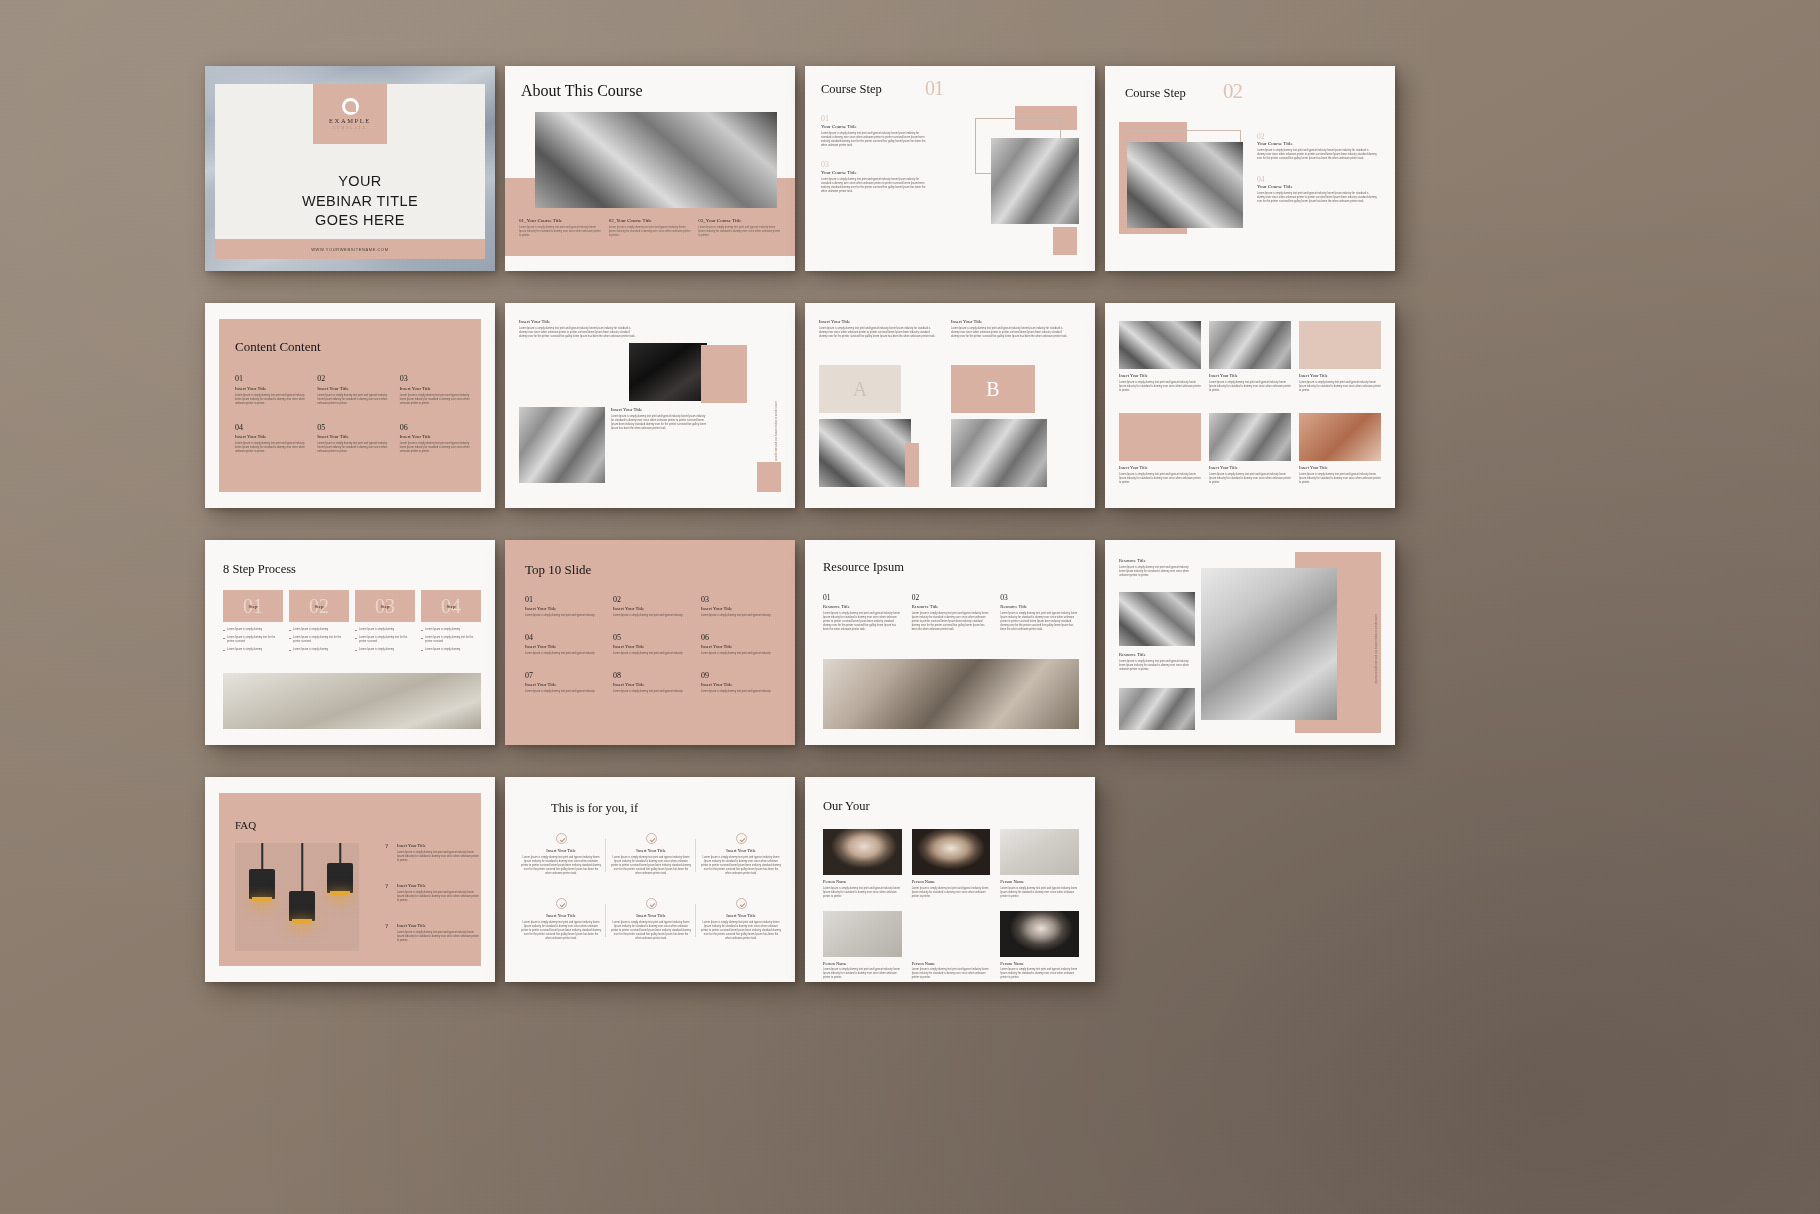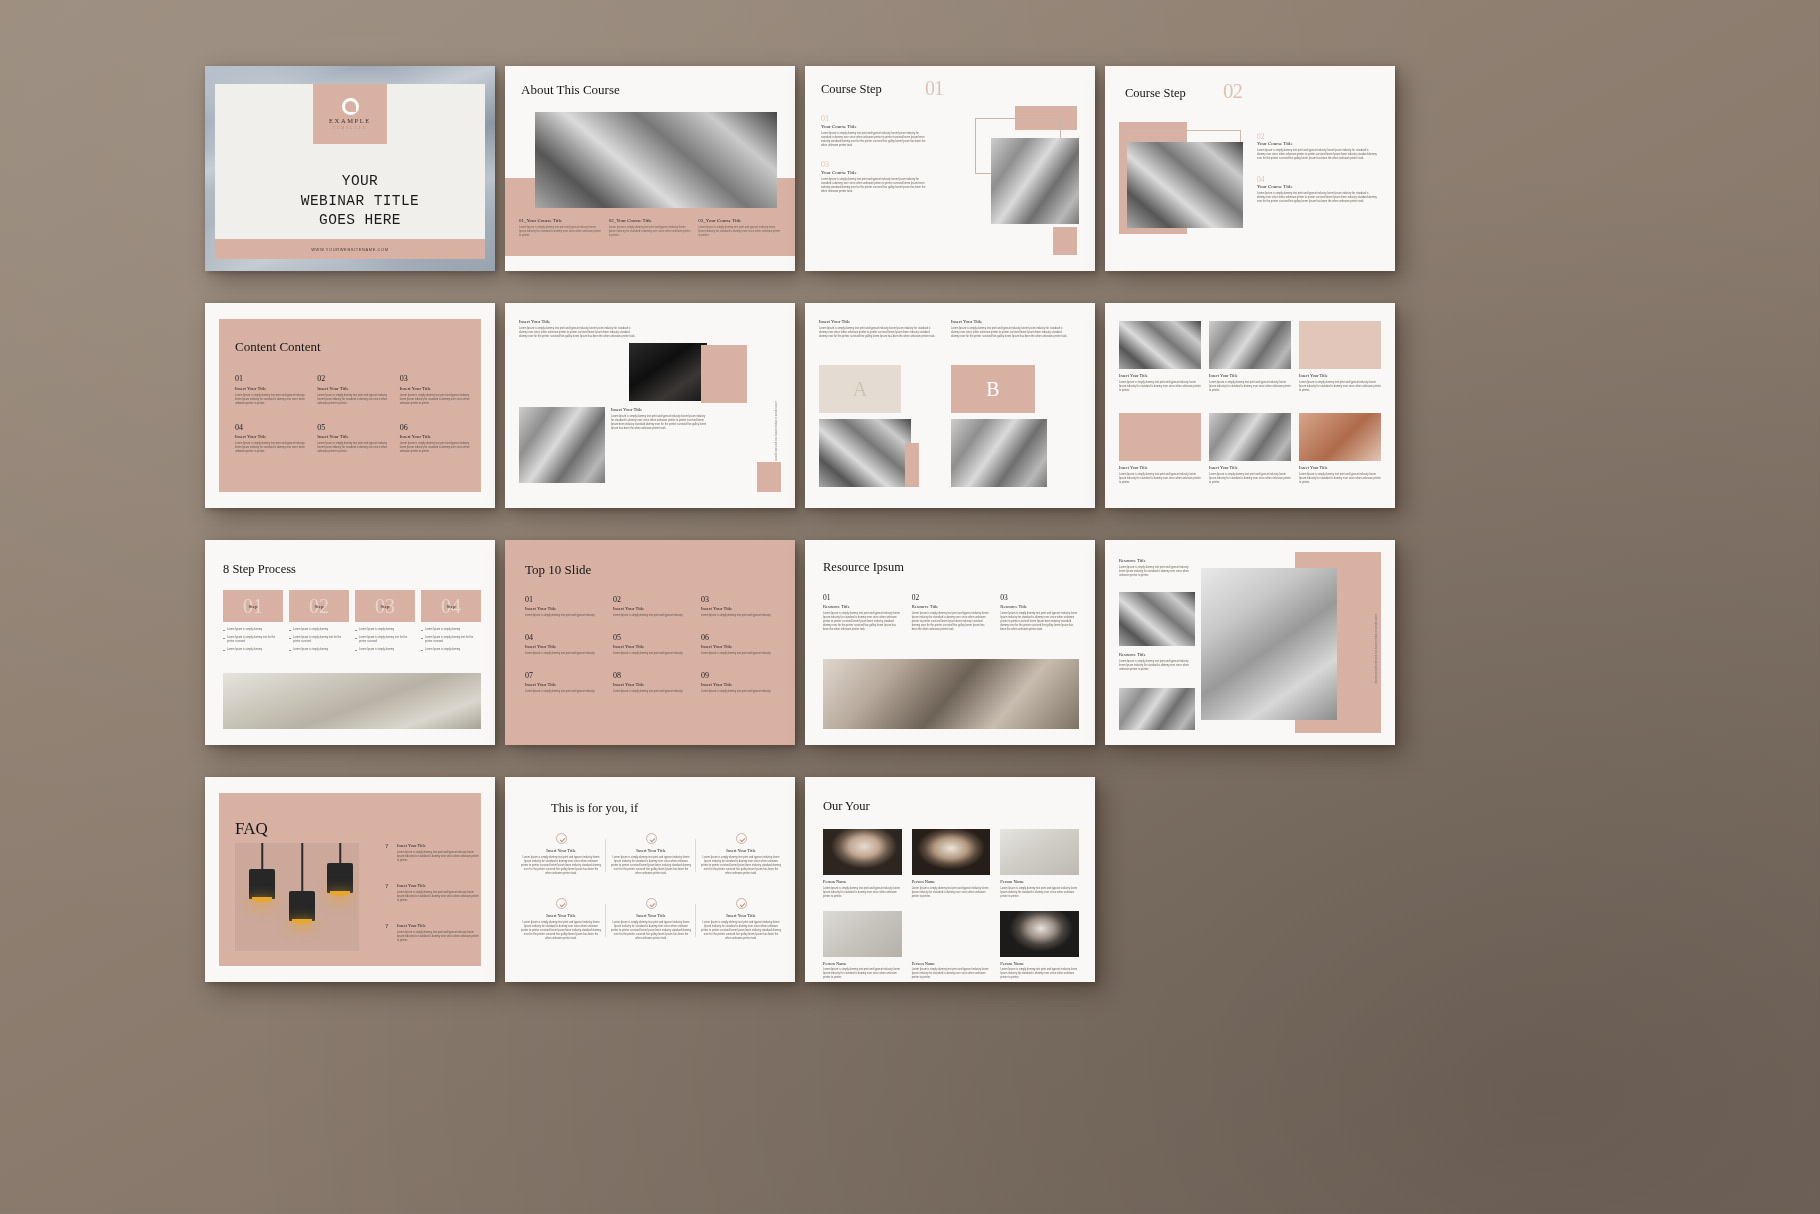--- a/index.html
+++ b/index.html
@@ -73,21 +73,21 @@
       radial-gradient(ellipse 40% 30% at 10% 80%, rgba(255,255,255,.4), transparent 70%);
   }
   .s1-card{position:absolute;left:10px;right:10px;top:18px;bottom:30px;background:#f2f1ee;}
   .s1-logo{position:absolute;left:50%;transform:translateX(-50%);top:0;width:74px;height:60px;background:#d9b2a4;
     display:flex;flex-direction:column;align-items:center;justify-content:center;gap:2px;}
   .s1-logo-mark{width:17px;height:17px;border-radius:50%;background:#fff;position:relative;}
   .s1-logo-mark::after{content:"";position:absolute;left:3px;top:3px;width:11px;height:11px;border-radius:50% 50% 0 50%;background:#d9b2a4;}
   .s1-logo-name{font-size:6.5px;letter-spacing:1.6px;color:#3a322c;font-family:"Liberation Serif",serif;}
   .s1-logo-sub{font-size:3.2px;letter-spacing:2.2px;color:#b08d7d;}
   .s1-ttl{position:absolute;left:0;right:0;top:88px;text-align:center;font-size:14.5px;line-height:1.35;color:#1a1a1a;
-    font-family:Liberation Mono, monospace;letter-spacing:.4px;padding-left:20px;}
+    font-family:Liberation Sans, sans-serif;letter-spacing:.4px;padding-left:20px;}
   .s1-rule{position:absolute;left:50%;transform:translateX(-50%);top:160px;width:32px;height:2px;background:#cbb2a4;}
   .s1-band{position:absolute;left:10px;right:10px;bottom:12px;height:20px;background:#d9b2a4;
     display:flex;align-items:center;justify-content:center;}
   .s1-url{font-size:4px;letter-spacing:.6px;color:#4a3c34;font-family:"Liberation Sans",sans-serif;}
 
   
   .s2-pink{position:absolute;left:12px;right:12px;top:10px;bottom:10px;background:#d9b2a4;}
   .s2-ttl{position:absolute;left:0;right:0;top:24px;text-align:center;font-size:14px;color:#141414;}
   .s2-rule{position:absolute;left:50%;transform:translateX(-50%);top:48px;width:30px;height:1.6px;background:#f0e2da;}
   .s2-photo{position:absolute;left:42px;right:42px;top:58px;height:88px;}
@@ -96,21 +96,21 @@
     linear-gradient(160deg,#191919,#0c0c0c);}
   .s2-namecard{position:absolute;left:76px;right:34px;top:140px;height:26px;background:#f7f4f0;
     display:flex;flex-direction:column;align-items:center;justify-content:center;gap:1px;}
   .s2-name{font-size:6px;color:#1b1b1b;letter-spacing:.2px;}
   .s2-role{font-size:3.4px;color:#8b8078;font-family:"Liberation Sans",sans-serif;letter-spacing:.3px;}
   .s2-socials{position:absolute;left:0;right:0;bottom:16px;display:flex;justify-content:center;gap:6px;}
   .s2-soc{width:11px;height:11px;background:#f7f4f0;display:flex;align-items:center;justify-content:center;
     font-size:5.5px;color:#6a6158;font-family:"Liberation Serif",serif;}
 
   
-  .s3-ttl{position:absolute;left:16px;top:16px;font-size:13px;color:#141414;}
+  .s3-ttl{position:absolute;left:16px;top:16px;font-size:16px;color:#141414;}
   .s3-pinkband{position:absolute;left:0;right:0;top:112px;height:78px;background:#d9b2a4;}
   .s3-photo{position:absolute;left:30px;right:18px;top:46px;height:96px;}
   .s3-cols{position:absolute;left:14px;right:14px;top:152px;display:grid;grid-template-columns:repeat(3,1fr);gap:7px;}
   .s3-col .h{font-size:5px;color:#1c1c1c;margin-bottom:2.5px;font-family:"Liberation Serif",serif;}
 
   
   .s4-ttl{position:absolute;left:16px;top:16px;font-size:12.5px;color:#141414;}
   .s4-bignum{position:absolute;left:120px;top:11px;font-size:20px;color:#dec4b6;letter-spacing:-1px;}
   .s4-pinkblock{position:absolute;right:18px;top:40px;width:62px;height:24px;background:#d9b2a4;}
   .s4-outline{position:absolute;right:34px;top:52px;width:86px;height:56px;border:1px solid #c9b6ab;}
@@ -200,21 +200,21 @@
   .s13-L{position:absolute;left:14px;top:18px;width:76px;}
   .s13-h{font-size:4.6px;color:#1c1c1c;margin-bottom:3px;}
   .s13-img1{position:absolute;left:14px;top:52px;width:76px;height:54px;}
   .s13-img2{position:absolute;left:14px;top:148px;width:76px;height:42px;}
   .s13-big{position:absolute;left:96px;top:28px;width:136px;height:152px;}
   .s13-vert{position:absolute;right:18px;top:74px;width:9px;height:92px;writing-mode:vertical-rl;
     font-size:2.6px;color:#7d7169;font-family:"Liberation Sans",sans-serif;line-height:1.45;overflow:hidden;}
 
   
   .s14-pink{position:absolute;left:14px;right:14px;top:16px;bottom:16px;background:#d9b2a4;}
-  .s14-ttl{position:absolute;left:30px;top:42px;font-size:17px;color:#141414;}
+  .s14-ttl{position:absolute;left:30px;top:42px;font-size:11px;color:#141414;}
   .s14-lamp{position:absolute;left:30px;top:66px;width:124px;height:108px;background:#cda99b;overflow:hidden;}
   .lampgrp{position:absolute;top:0;width:26px;}
   .lampgrp .cord{position:absolute;left:50%;transform:translateX(-50%);top:0;width:1.5px;background:#2b2b2b;}
   .lampgrp .shade{position:absolute;left:0;width:26px;background:#262626;border-radius:2px 2px 1px 1px;}
   .lampgrp .glow{position:absolute;left:3px;width:20px;height:5px;background:#e8a830;border-radius:0 0 50% 50%;
     box-shadow:0 3px 12px 3px rgba(232,168,48,.55);}
   .s14-q{position:absolute;right:14px;width:96px;}
   .s14-q .qm{position:absolute;left:0;top:-1px;font-size:7px;color:#2a2421;font-family:"Liberation Serif",serif;}
   .s14-q .h{font-size:4.4px;color:#1c1c1c;margin-bottom:2.5px;}
   .s14-q .bodywrap{margin-left:12px;}

